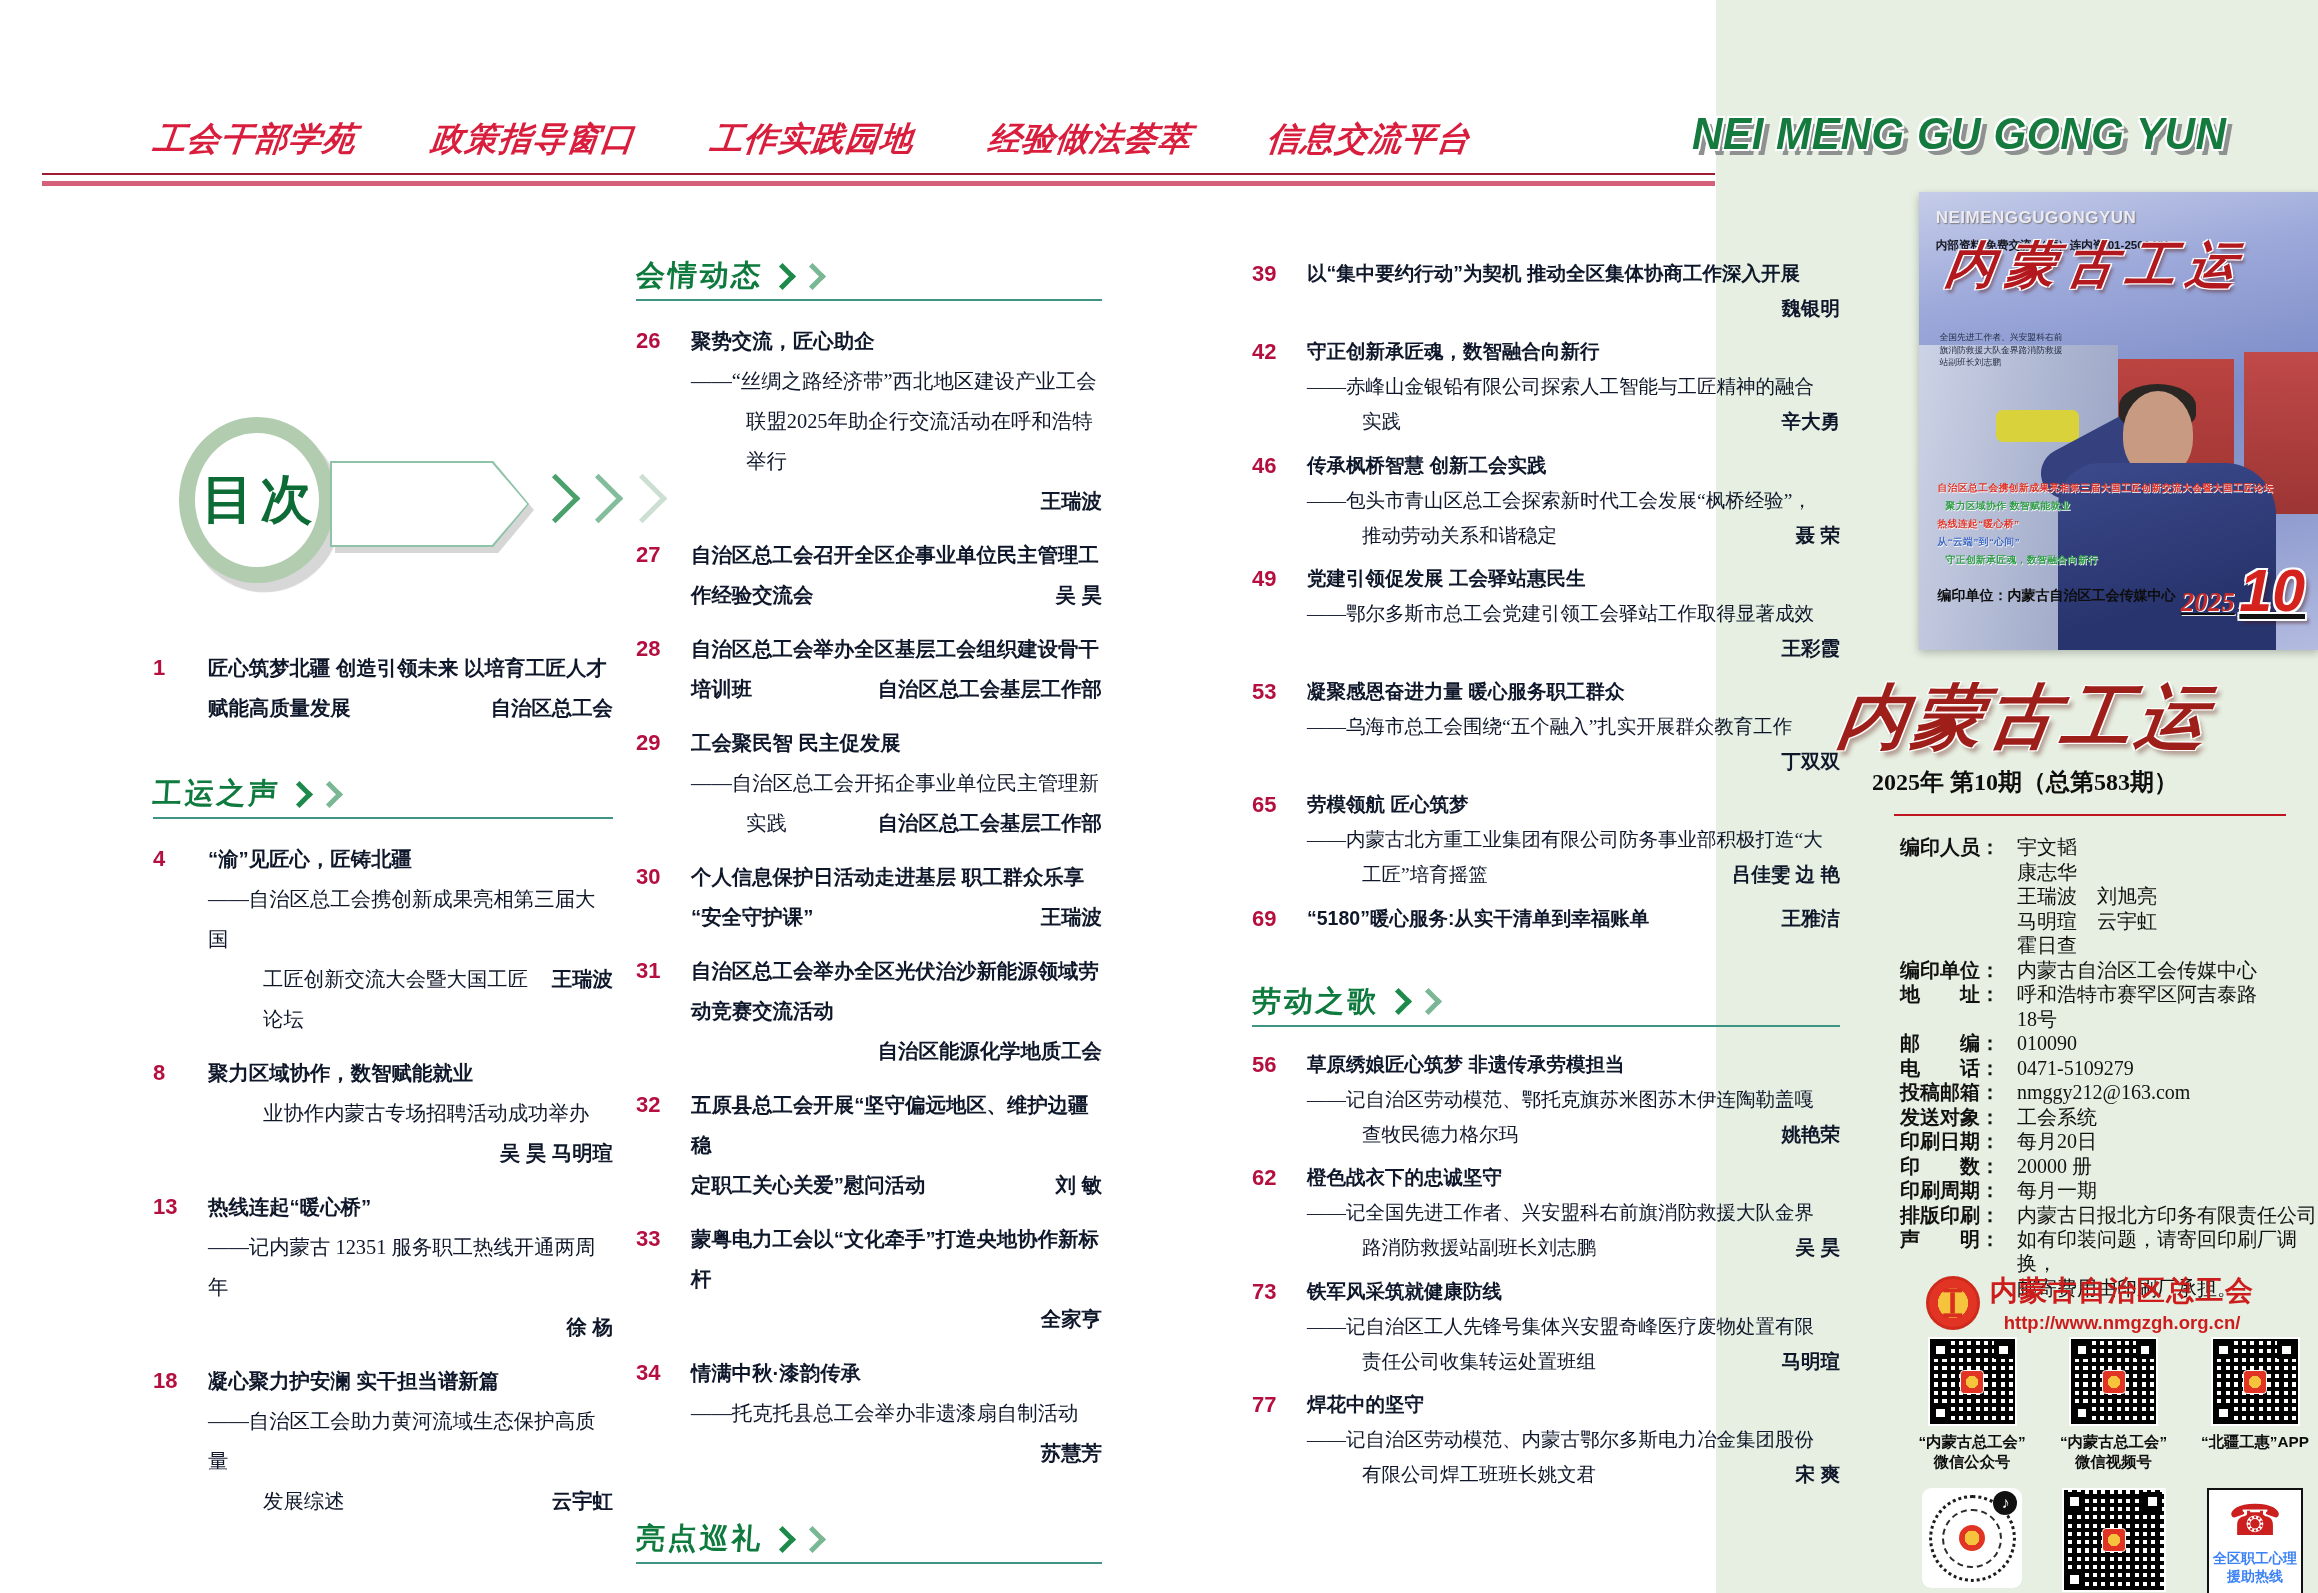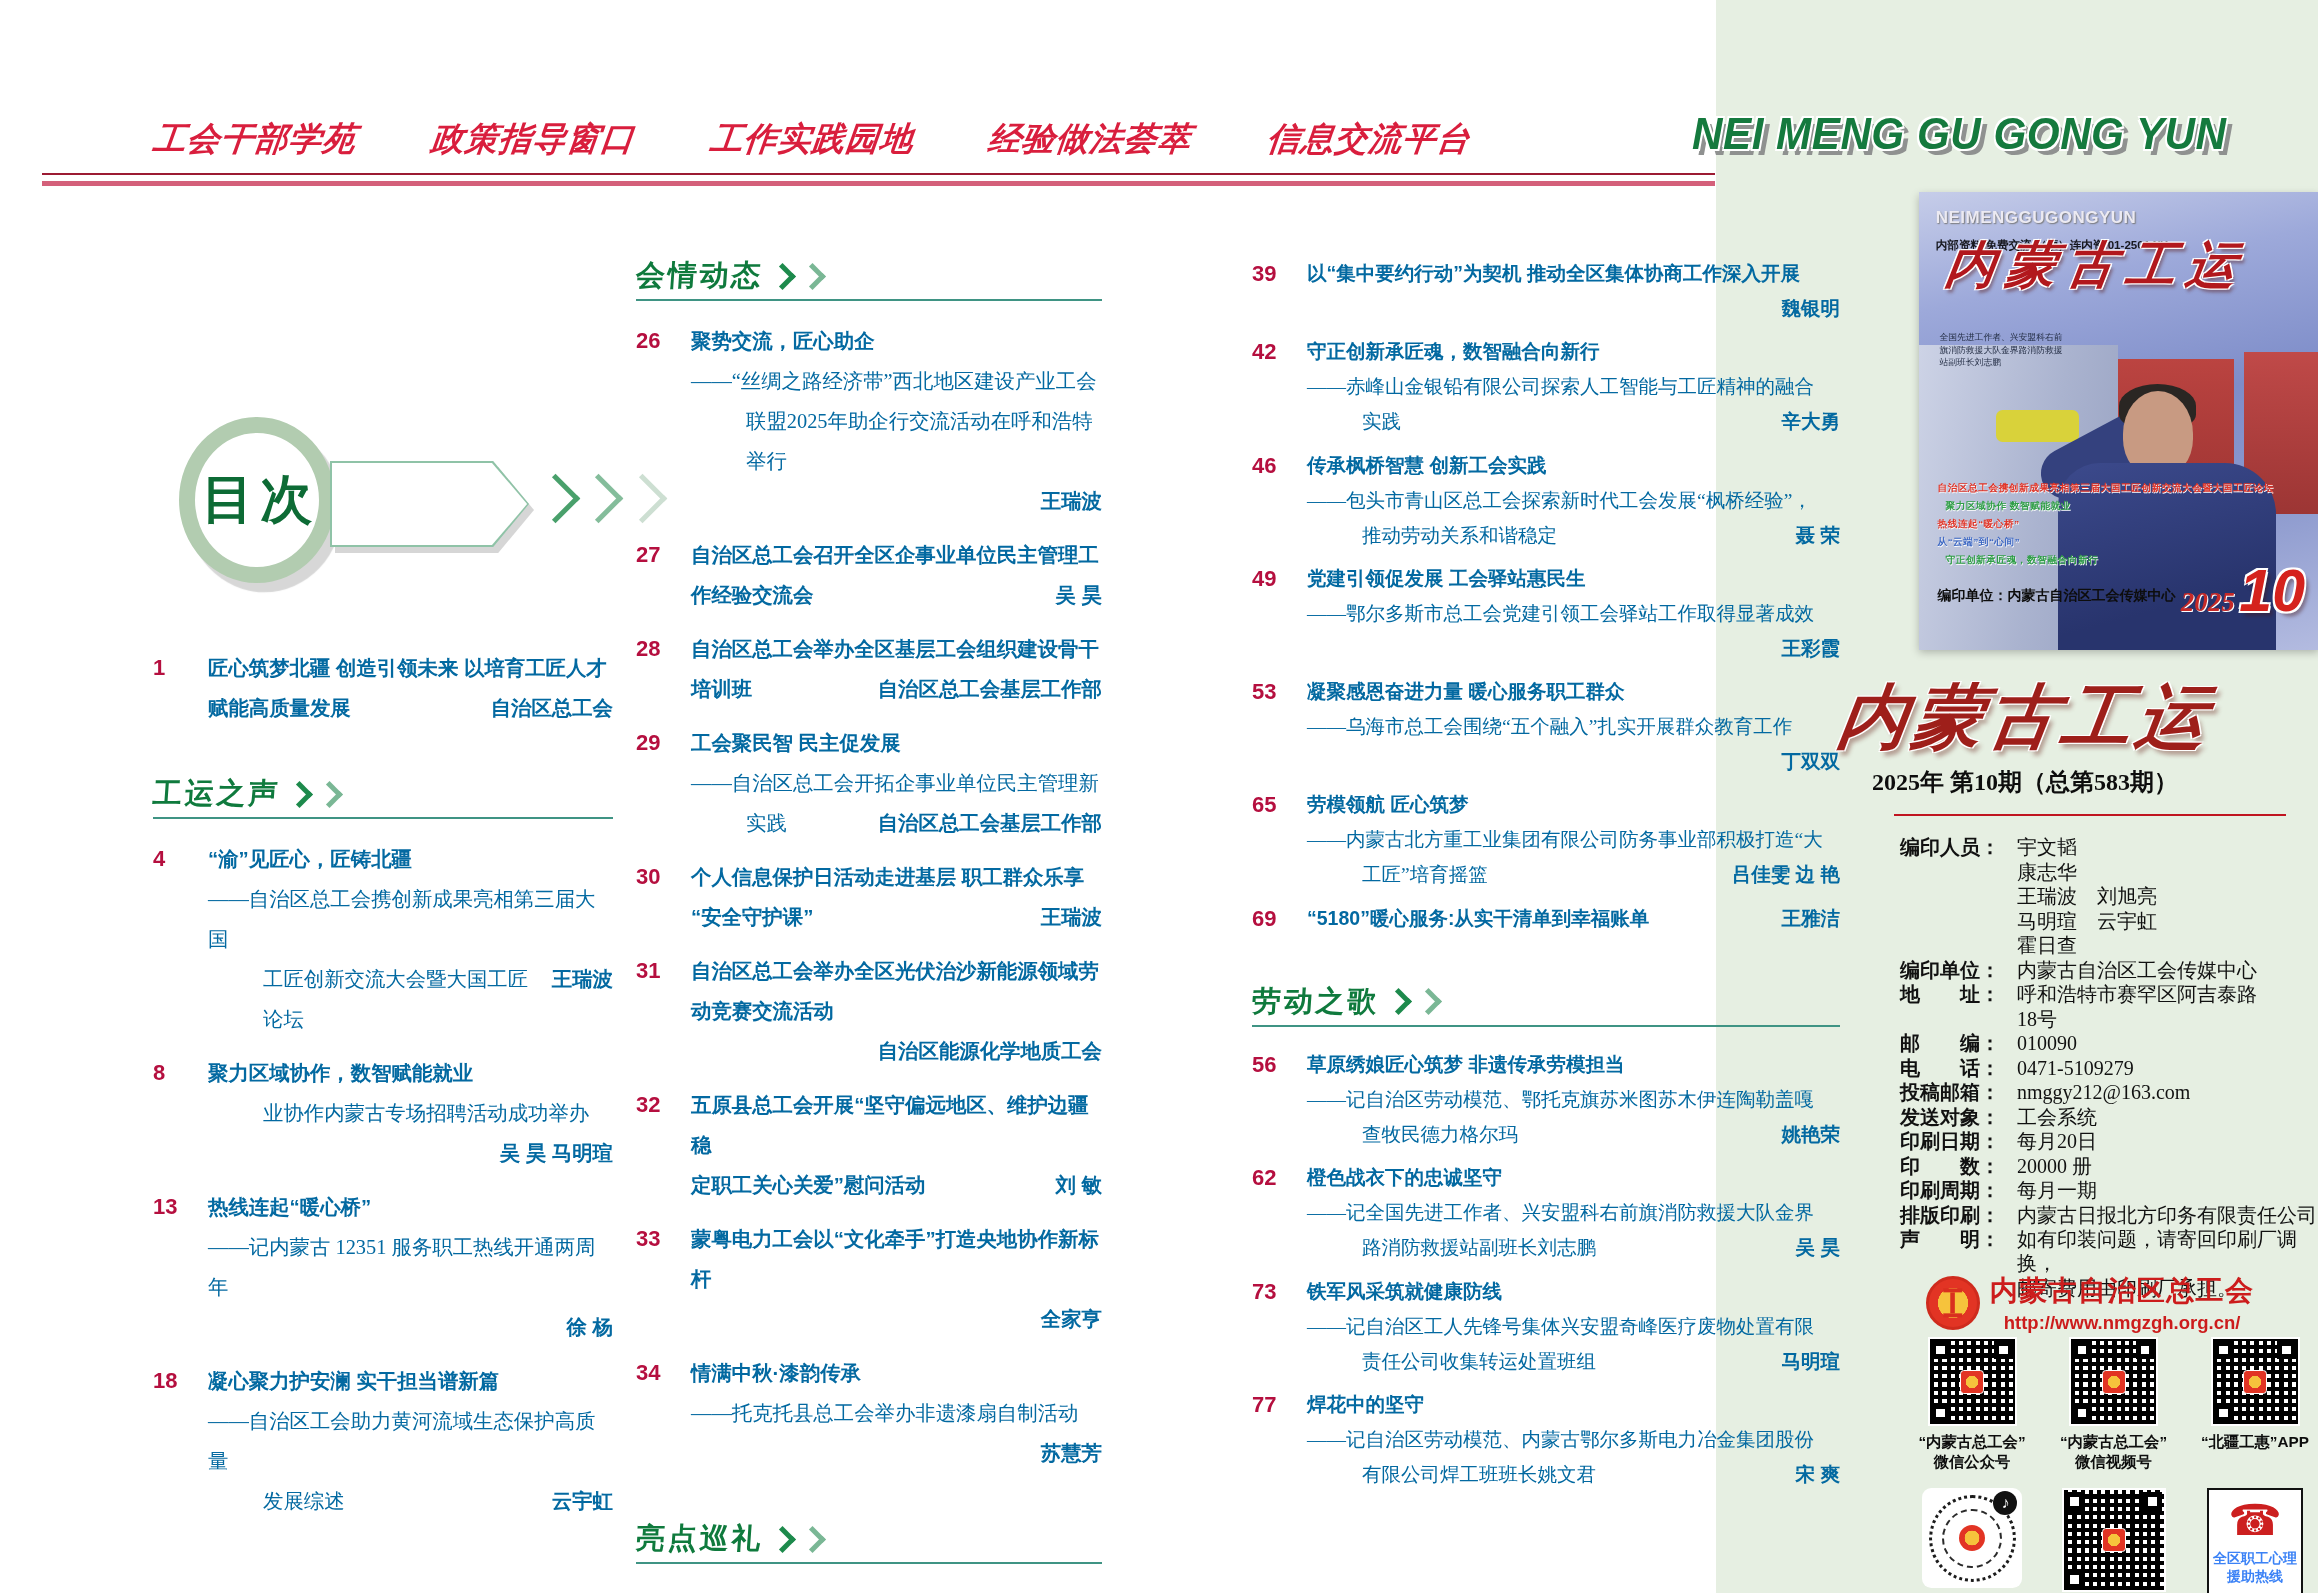--- a/index.html
+++ b/index.html
@@ -29,21 +29,21 @@
   .bchev.c1{border-color:#49a06b;} .bchev.c2{border-color:#84bd9b;} .bchev.c3{border-color:#cddfd2;}
   
   .col{position:absolute;}
   #col1{left:153px;top:648px;width:460px;}
   #col2{left:636px;top:256px;width:466px;}
   #col3{left:1252px;top:256px;width:588px;}
   .art{display:flex;margin-bottom:14px;}
   #col3 .art{margin-bottom:8.3px;}
   .no{flex:none;width:55px;font-size:22px;font-weight:600;color:#b50f3f;line-height:40px;}
   #col3 .no{line-height:35px;}
-  .bd{flex:1;font-size:20.4px;line-height:40px;color:#0369a1;}
+  .bd{flex:1;font-size:20.4px;line-height:40px;color:#0f172a;}
   #col3 .bd{font-size:19.5px;line-height:35px;}
   .t{font-weight:600;}
   .d{font-family:"Liberation Serif",serif;font-weight:400;}
   .i{padding-left:55px;}
   .r{display:flex;justify-content:space-between;align-items:baseline;}
   .au{font-weight:700;font-family:"Liberation Sans",sans-serif;white-space:nowrap;margin-left:16.7px;}
   .ar{text-align:right;}
   .sech{display:flex;align-items:center;gap:10.2px;margin-bottom:2.8px;}
   .sech.mtop{margin-top:46px;}
   .sect{font-size:29px;font-weight:800;color:#0f7a3d;letter-spacing:2.8px;transform:skewX(-4deg);}
@@ -68,21 +68,21 @@
   .cv-title{position:absolute;top:40px;left:27px;font-family:"Liberation Serif",serif;font-style:italic;font-weight:800;
             font-size:50px;color:#b2181d;letter-spacing:10.2px;white-space:nowrap;transform:skewX(-8deg);
             text-shadow:1.4px 1.4px 0 #fff,-1.4px 1.4px 0 #fff,1.4px -1.4px 0 #fff,-1.4px -1.4px 0 #fff,3.2px 4.2px 3.2px rgba(90,30,30,.45);}
   .cv-caption{position:absolute;top:139px;left:20.4px;width:125px;font-size:8.8px;line-height:12.5px;color:#252f46;}
   .cv-lines{position:absolute;left:18.5px;bottom:83px;display:flex;flex-direction:column;gap:5.1px;font-weight:800;white-space:nowrap;}
   .cvl{font-size:9.7px;letter-spacing:0.5px;}
   .c-red{color:#e03427;text-shadow:0.5px 0.5px 0 #fff;}
   .c-green{color:#2f9e47;text-shadow:0.5px 0.5px 0 #fff;padding-left:8px;}
   .c-blue{color:#3d68c4;text-shadow:0.5px 0.5px 0 #fff;}
   .cv-pub{position:absolute;left:18.5px;bottom:45px;font-size:14px;font-weight:800;color:#0d0d0d;}
-  .cv-issue{position:absolute;right:14px;bottom:29px;display:flex;align-items:baseline;gap:4.6px;}
+  .cv-issue{position:absolute;right:14px;bottom:29px;display:flex;align-items:baseline;gap:4.6px;text-decoration:underline;}
   .cv-year{font-family:"Liberation Serif",serif;font-style:italic;font-weight:800;font-size:27px;color:#c62a28;text-shadow:0.9px 0.9px 0 #fff;}
   .cv-no{font-size:59px;font-weight:900;font-style:italic;color:#d5221d;line-height:1;
          text-shadow:1.9px 1.9px 0 #fff,-1.9px -1.9px 0 #fff,1.9px -1.9px 0 #fff,-1.9px 1.9px 0 #fff,4.2px 4.6px 3.7px rgba(70,20,20,.4);}
   
   .sb-title{position:absolute;left:1744px;top:671px;width:562px;text-align:center;font-family:"Liberation Serif",serif;
             font-style:italic;font-weight:800;font-size:70px;color:#9e1f1a;letter-spacing:4.6px;transform:skewX(-8deg);
             text-shadow:1.4px 1.4px 0 #fff,-1.4px 1.4px 0 #fff,1.4px -1.4px 0 #fff,-1.4px -1.4px 0 #fff,4.2px 5.1px 4.6px rgba(120,60,50,.45);}
   .sb-issue{position:absolute;left:1744px;top:766px;width:562px;text-align:center;font-family:"Liberation Serif",serif;
             font-weight:700;font-size:24px;color:#0d0d0d;}
   .sb-hr{position:absolute;left:1894px;top:814px;width:392px;border-top:2.8px solid #c01420;}

